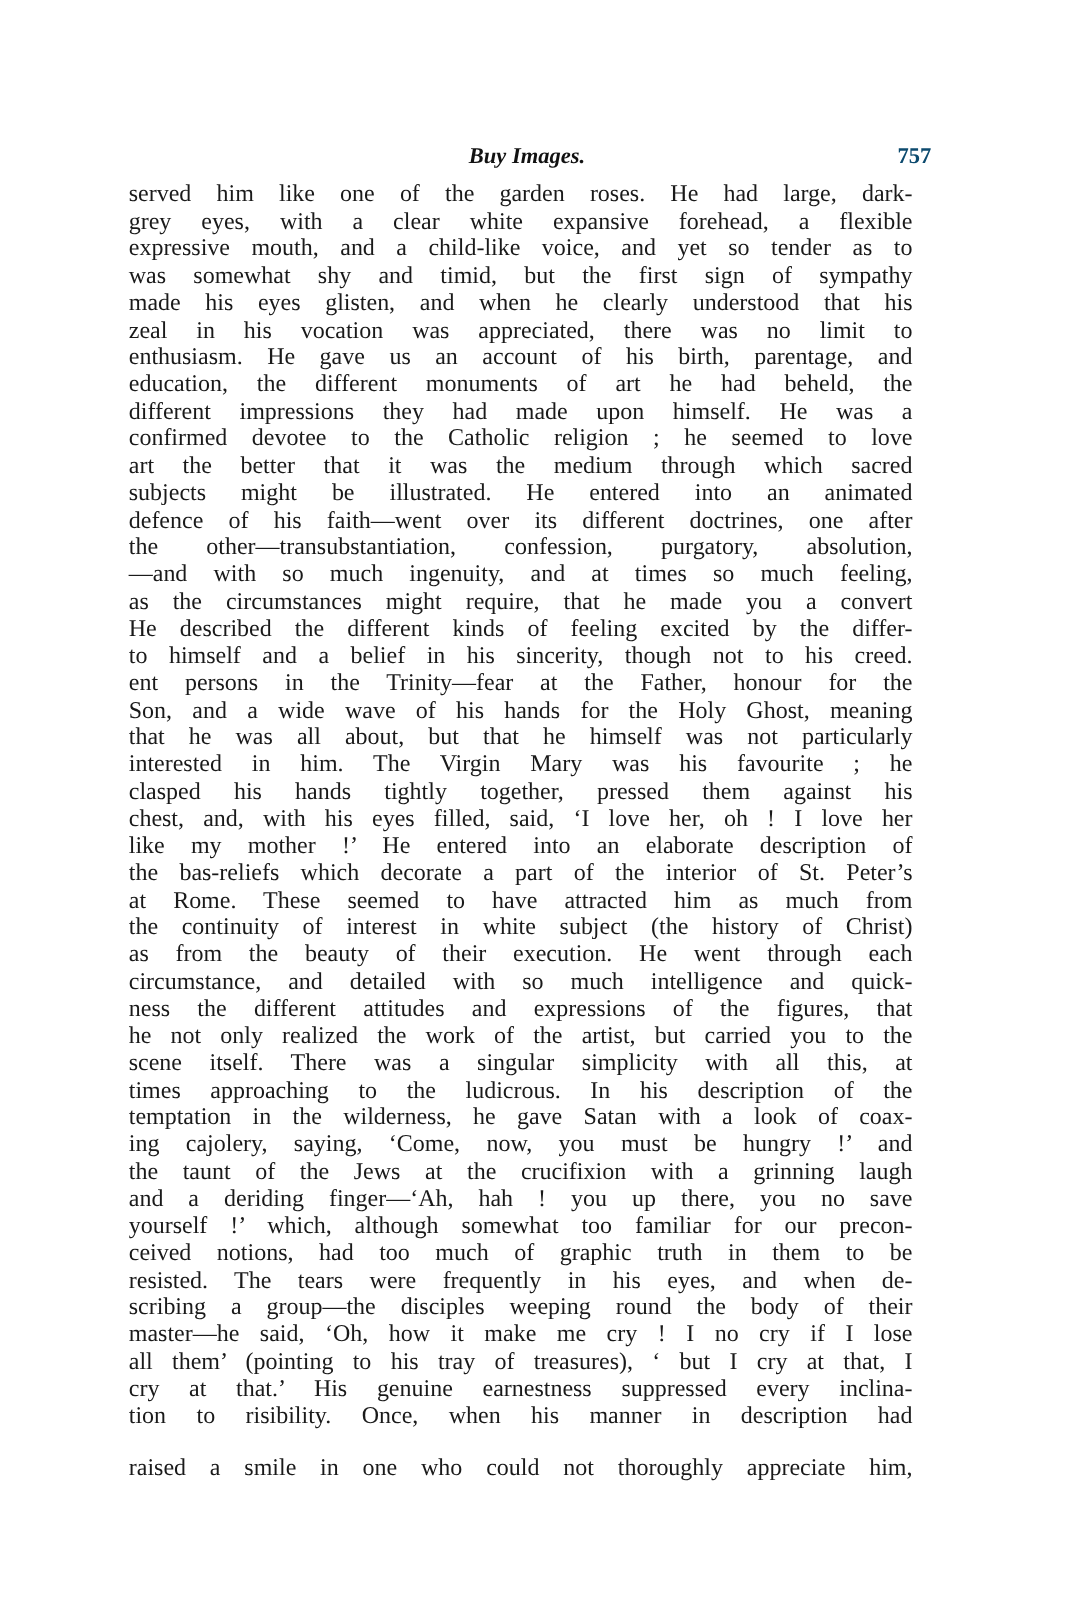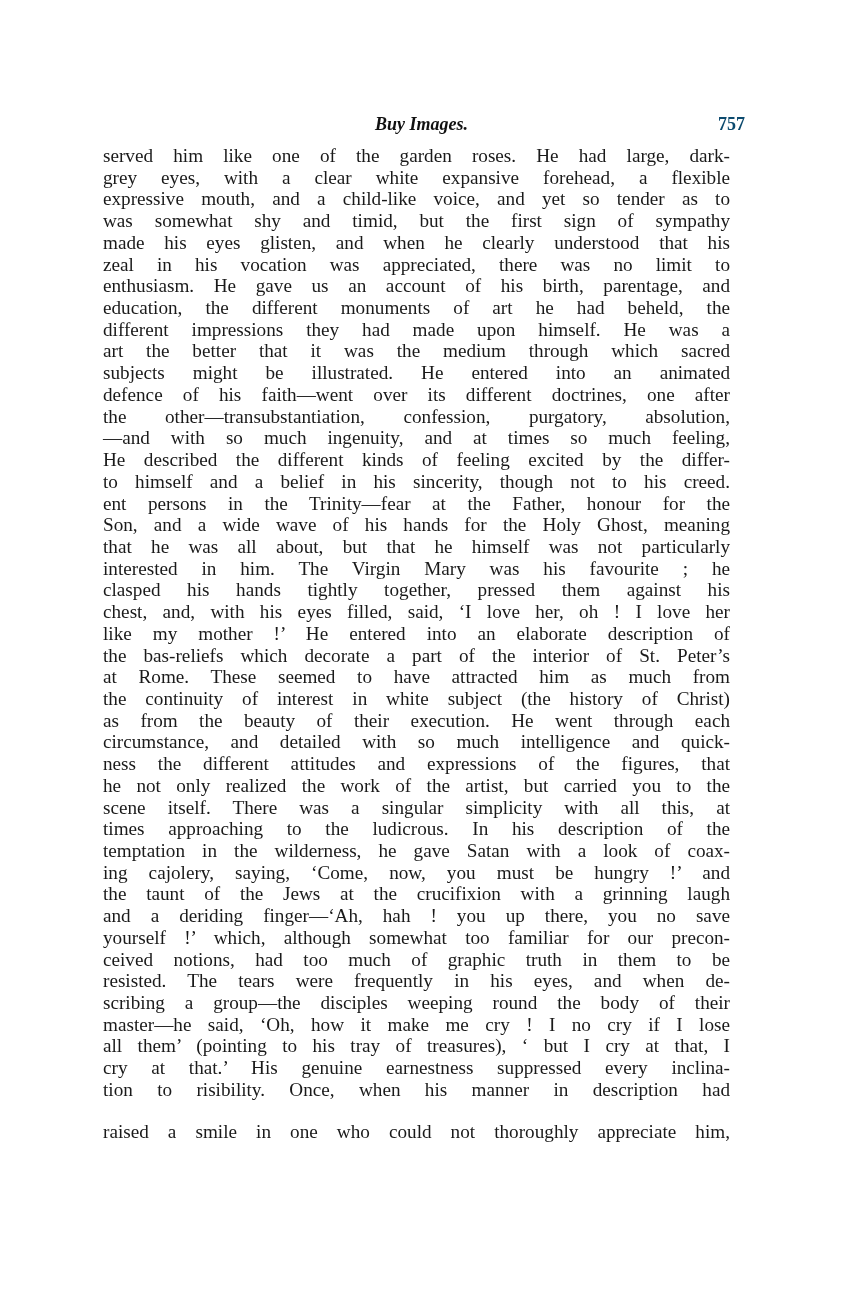--- a/index.html
+++ b/index.html
@@ -71,25 +71,27 @@
 <div class="body-text">
   <span class="line">served him like one of the garden roses.  He had large, dark-</span>
   <span class="line">grey eyes, with a clear white expansive forehead, a flexible</span>
   <span class="line">expressive mouth, and a child-like voice, and yet so tender as to</span>
   <span class="line">was somewhat shy and timid, but the first sign of sympathy</span>
   <span class="line">made his eyes glisten, and when he clearly understood that his</span>
   <span class="line">zeal in his vocation was appreciated, there was no limit to</span>
   <span class="line">enthusiasm.  He gave us an account of his birth, parentage, and</span>
   <span class="line">education, the different monuments of art he had beheld, the</span>
   <span class="line">different impressions they had made upon himself.  He was a</span>
+  <span class="line">confirmed devotee to the Catholic religion ; he seemed to love</span>
   <span class="line">art the better that it was the medium through which sacred</span>
   <span class="line">subjects might be illustrated.  He entered into an animated</span>
   <span class="line">defence of his faith—went over its different doctrines, one after</span>
   <span class="line">the other—transubstantiation, confession, purgatory, absolution,</span>
   <span class="line">—and with so much ingenuity, and at times so much feeling,</span>
+  <span class="line">as the circumstances might require, that he made you a convert</span>
   <span class="line">He described the different kinds of feeling excited by the differ-</span>
   <span class="line">to himself and a belief in his sincerity, though not to his creed.</span>
   <span class="line">ent persons in the Trinity—fear at the Father, honour for the</span>
   <span class="line">Son, and a wide wave of his hands for the Holy Ghost, meaning</span>
   <span class="line">that he was all about, but that he himself was not particularly</span>
   <span class="line">interested in him.  The Virgin Mary was his favourite ; he</span>
   <span class="line">clasped his hands tightly together, pressed them against his</span>
   <span class="line">chest, and, with his eyes filled, said, ‘I love her, oh ! I love her</span>
   <span class="line">like my mother !’  He entered into an elaborate description of</span>
   <span class="line">the bas-reliefs which decorate a part of the interior of St. Peter’s</span>

